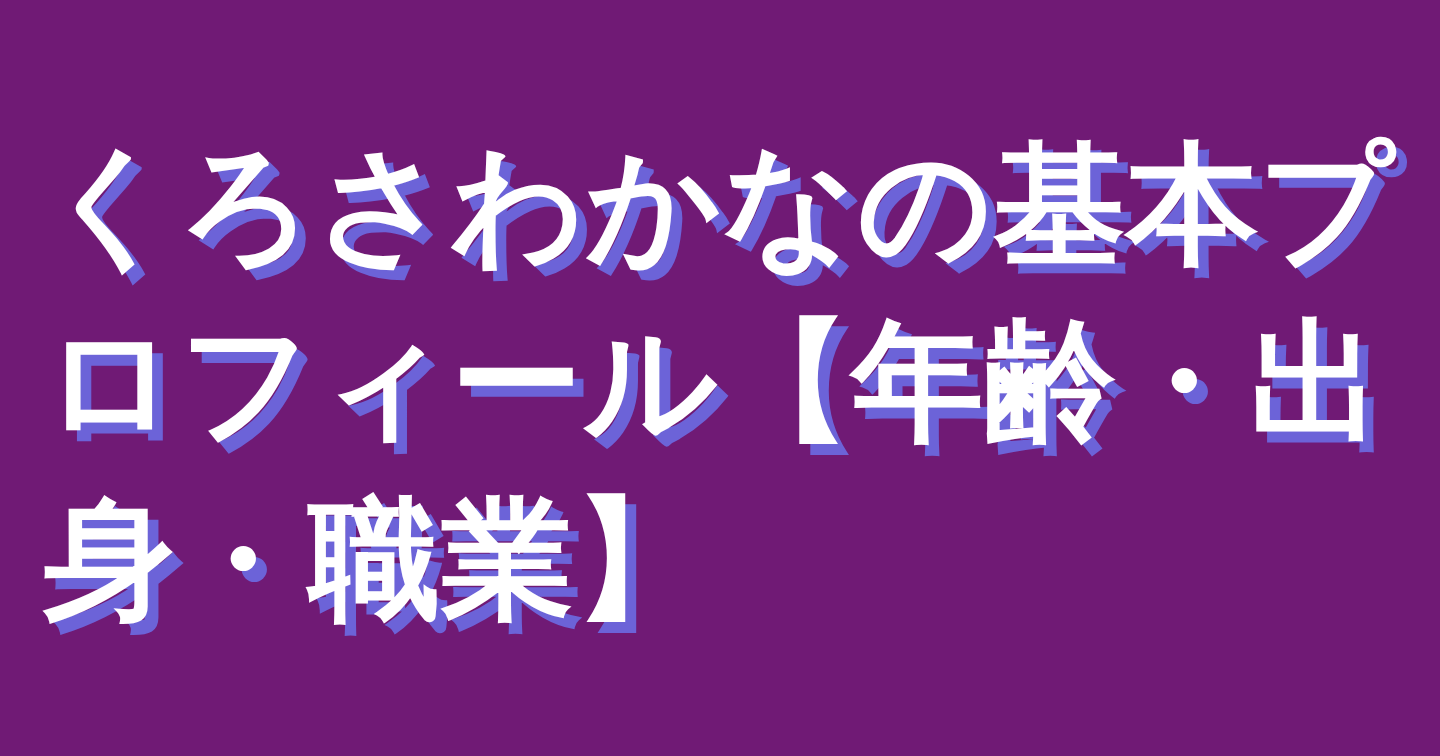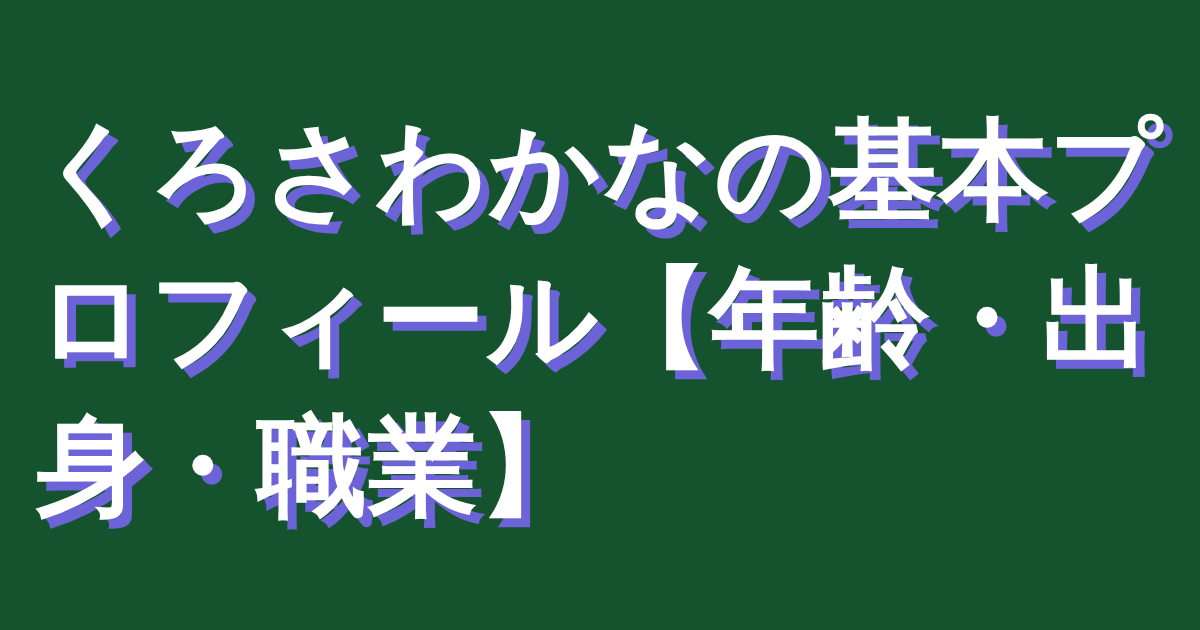--- a/index.html
+++ b/index.html
@@ -43,17 +43,17 @@
     word-break: break-all;
     overflow-wrap: anywhere;
     white-space: pre-wrap;
     text-shadow: 9px 9px 0 #6c63d8;
     -webkit-font-smoothing: antialiased;
   }
 </style>
 </head>
 <body>
 
-<div id="og-card" style="background: #14532d;">
+<div id="og-card" style="background: #701a75;">
 
   <h1 id="card-title" style="color: rgb(255, 255, 255); text-shadow: rgb(108, 99, 216) 9px 9px 0px;">くろさわかなの基本プロフィール【年齢・出身・職業】</h1>
 
 </div>
 
 </body></html>

